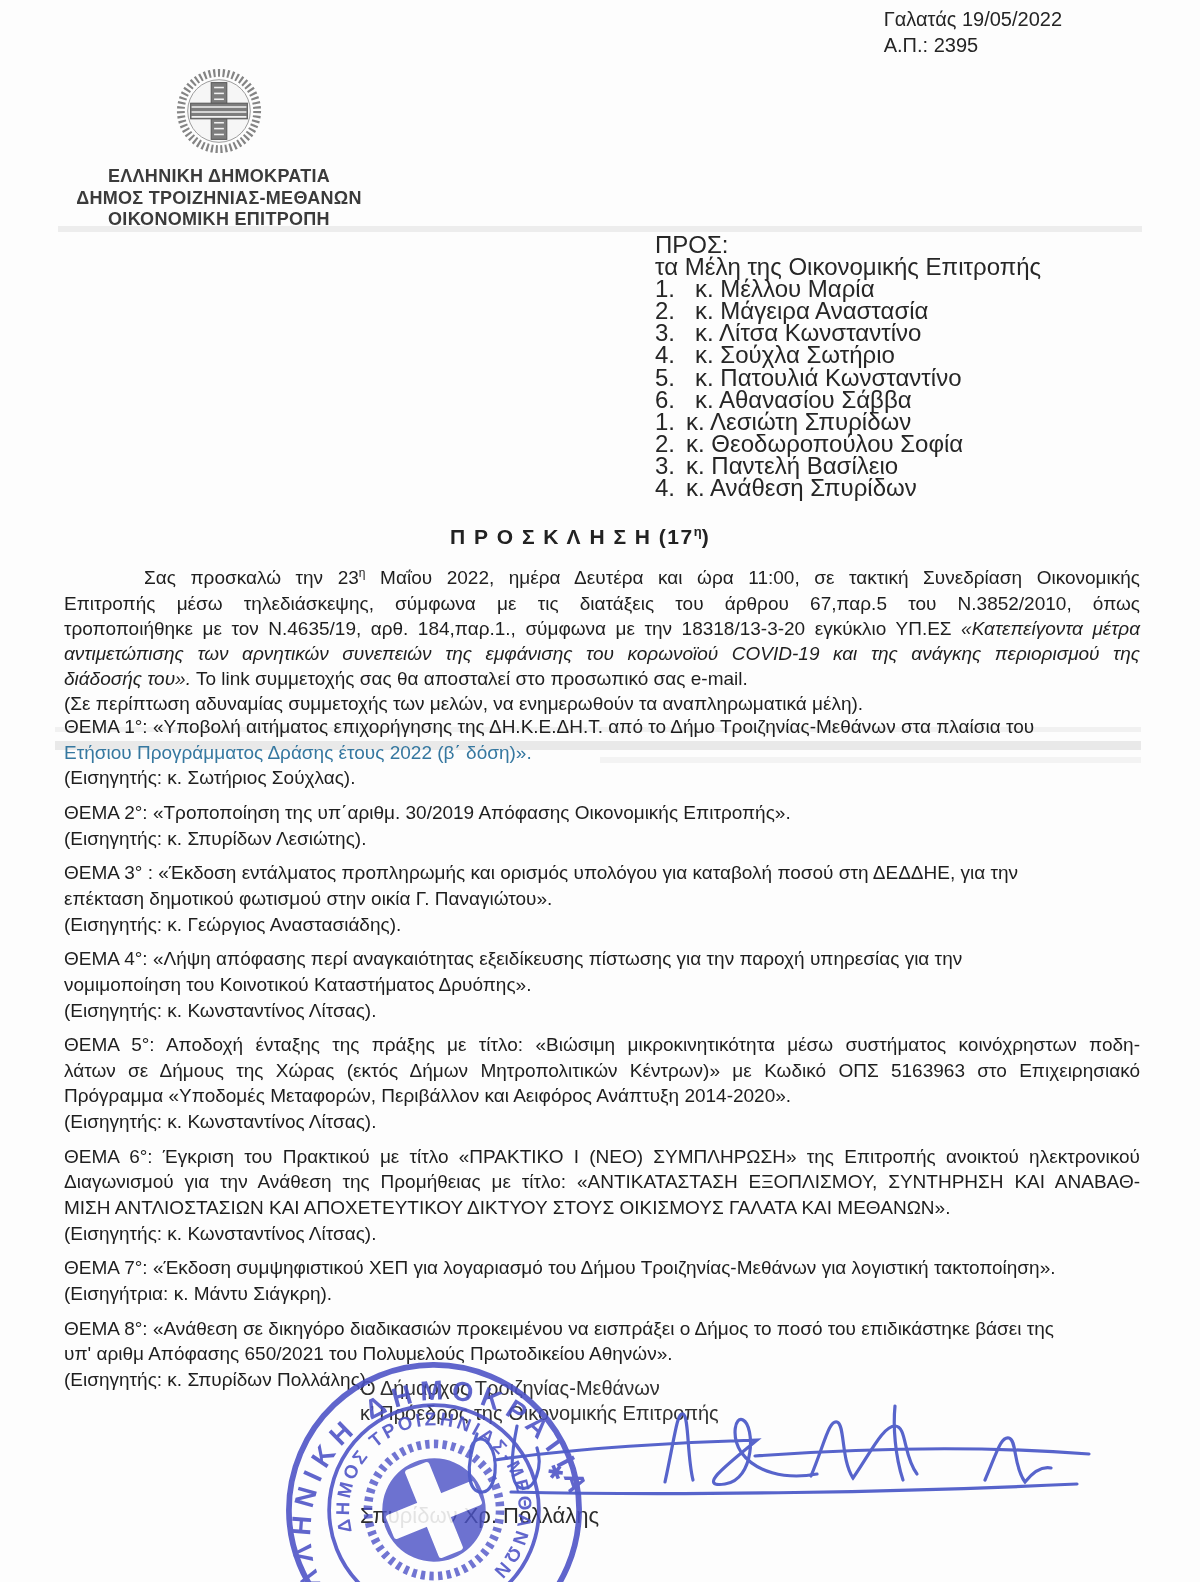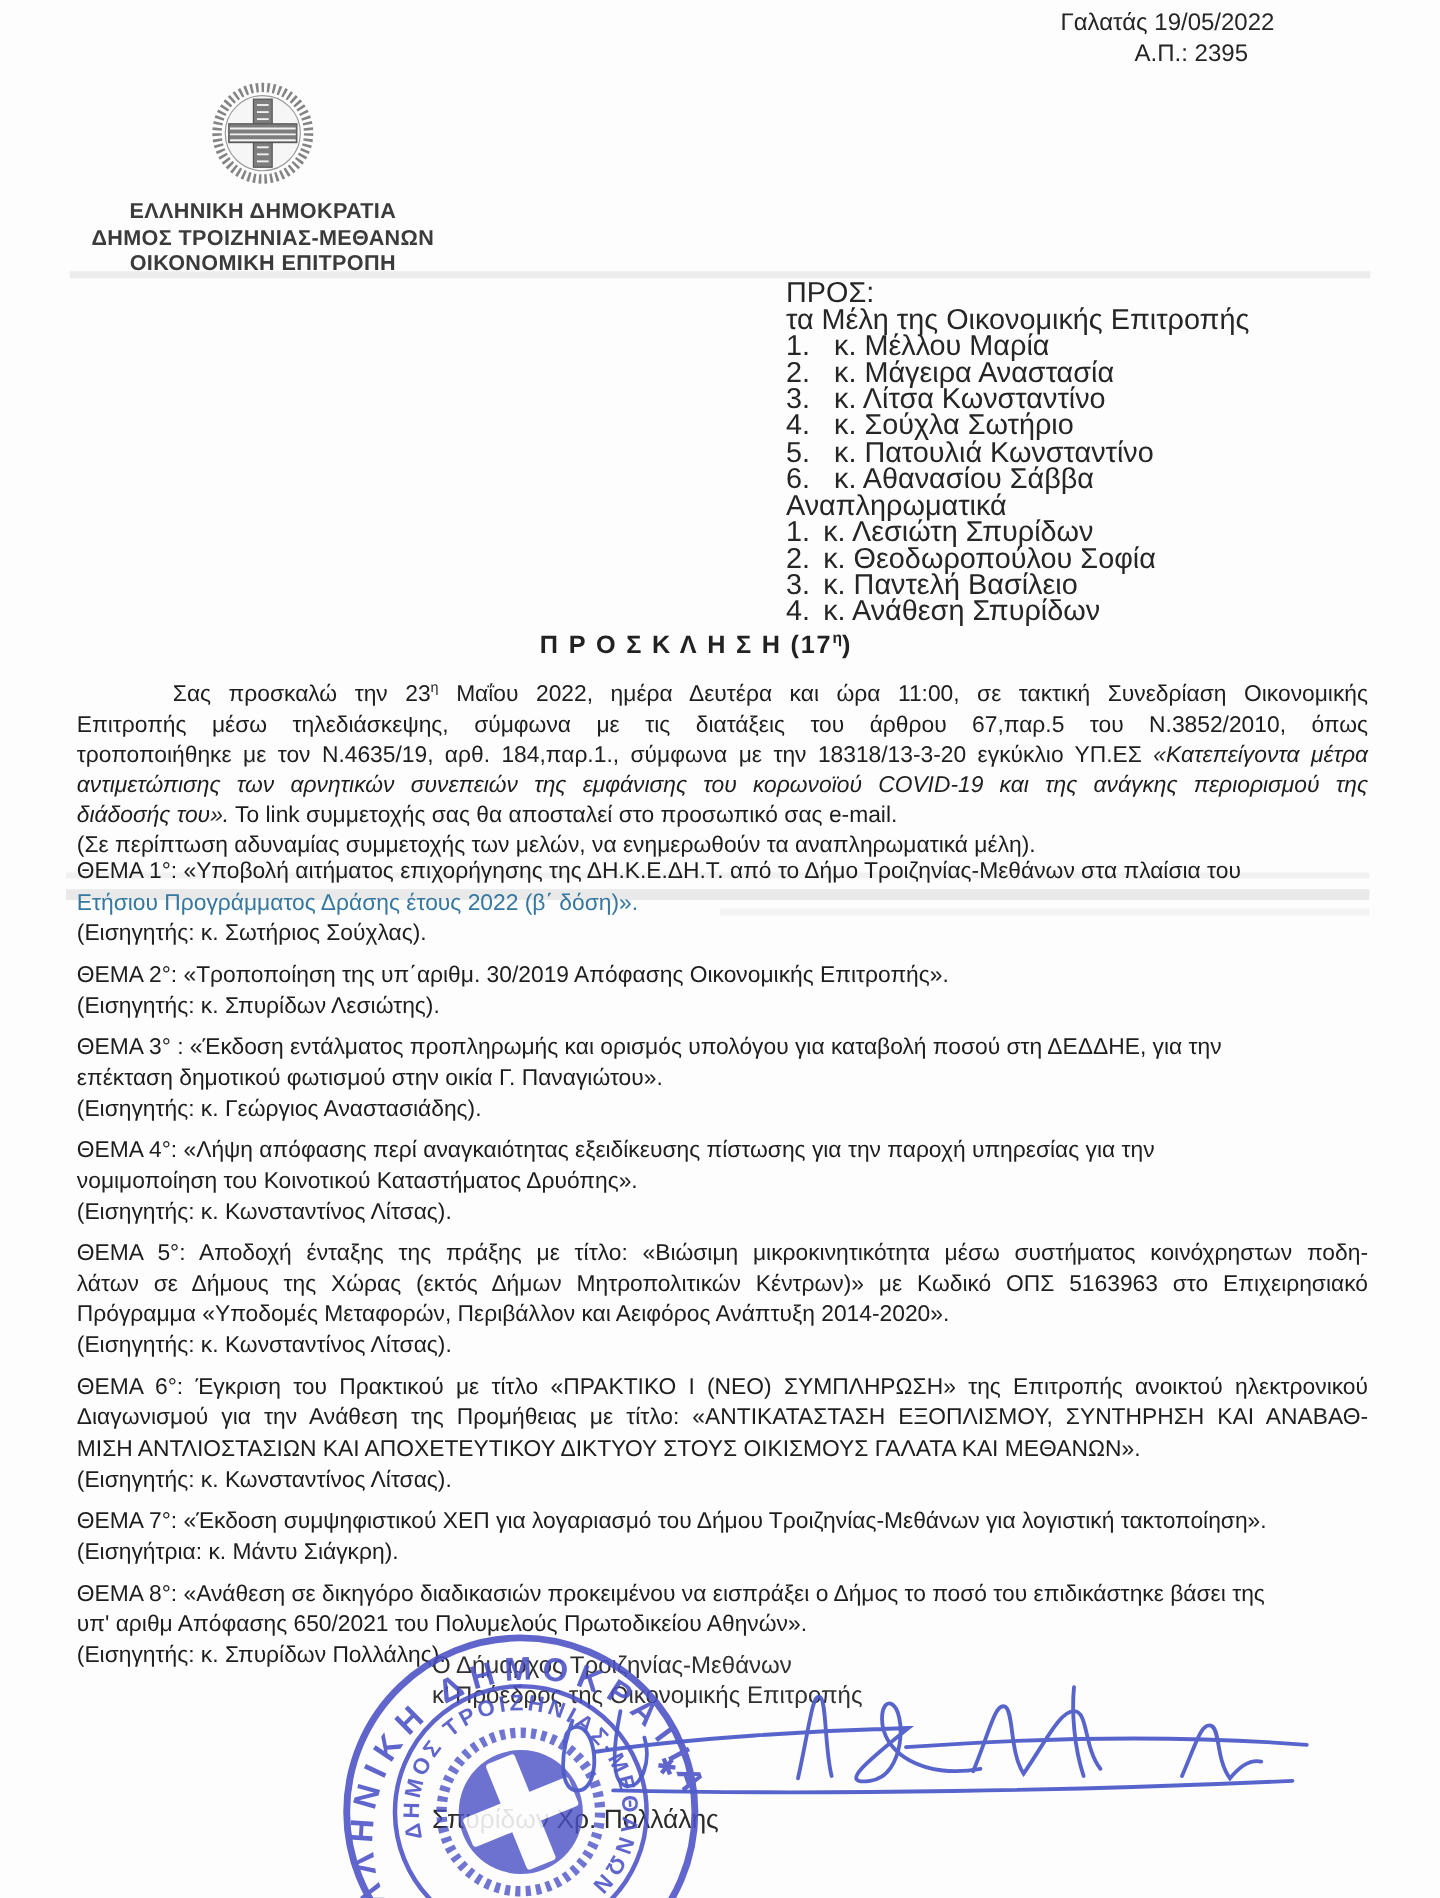--- a/index.html
+++ b/index.html
@@ -8,21 +8,21 @@
     background:#fdfdfd;overflow:hidden;
     font-family:"Liberation Sans",sans-serif;color:#1f1f1f;
   }
   
   .streak{position:absolute;pointer-events:none;}
   .s1{top:226px;left:58px;width:1084px;height:6px;background:#ededed;}
   .s2{top:727px;left:55px;width:1086px;height:5px;background:#f1f1f1;}
   .s3{top:741px;left:55px;width:1086px;height:9px;background:#e9e9e9;}
   .s4{top:757px;left:600px;width:541px;height:6px;background:#f3f3f3;}
 
-  .date-block{position:absolute;top:6px;right:138px;text-align:right;
+  .date-block{position:absolute;top:6px;right:138px;text-align:left;
     font-size:20px;line-height:26px;font-weight:500;color:#252525;}
   .date-block .protocol{padding-right:22px;}
 
   .letterhead{position:absolute;top:66px;left:58px;width:322px;text-align:center;}
   .letterhead .emblem{display:block;margin:0 auto 10px auto;}
   .letterhead .lh-line{font-size:18px;line-height:21.5px;font-weight:700;
     color:#3b3b3b;letter-spacing:.3px;}
 
   .recipients{position:absolute;top:234px;left:655px;width:480px;
     font-size:24px;line-height:22.1px;color:#262626;}
@@ -96,21 +96,20 @@
 
   <div class="recipients">
     <div>ΠΡΟΣ:</div>
     <div>τα Μέλη της Οικονομικής Επιτροπής</div>
     <div class="r-row"><span class="r-num">1.</span><span>κ. Μέλλου Μαρία</span></div>
     <div class="r-row"><span class="r-num">2.</span><span>κ. Μάγειρα Αναστασία</span></div>
     <div class="r-row"><span class="r-num">3.</span><span>κ. Λίτσα Κωνσταντίνο</span></div>
     <div class="r-row"><span class="r-num">4.</span><span>κ. Σούχλα Σωτήριο</span></div>
     <div class="r-row"><span class="r-num">5.</span><span>κ. Πατουλιά Κωνσταντίνο</span></div>
     <div class="r-row"><span class="r-num">6.</span><span>κ. Αθανασίου Σάββα</span></div>
-    <div>Αναπληρωματικά</div>
     <div class="r-row"><span class="r-num alt">1.</span><span>κ. Λεσιώτη Σπυρίδων</span></div>
     <div class="r-row"><span class="r-num alt">2.</span><span>κ. Θεοδωροπούλου Σοφία</span></div>
     <div class="r-row"><span class="r-num alt">3.</span><span>κ. Παντελή Βασίλειο</span></div>
     <div class="r-row"><span class="r-num alt">4.</span><span>κ. Ανάθεση Σπυρίδων</span></div>
   </div>
 
   <div class="title"><span>Π Ρ Ο Σ Κ Λ Η Σ Η (17</span><sup>η</sup><span>)</span></div>
 
   <div class="intro bodytext">
     <div class="just indent"><span>Σας προσκαλώ την 23</span><sup>η</sup><span> Μαΐου 2022, ημέρα Δευτέρα και ώρα 11:00, σε τακτική Συνεδρίαση Οικονομικής</span></div>

